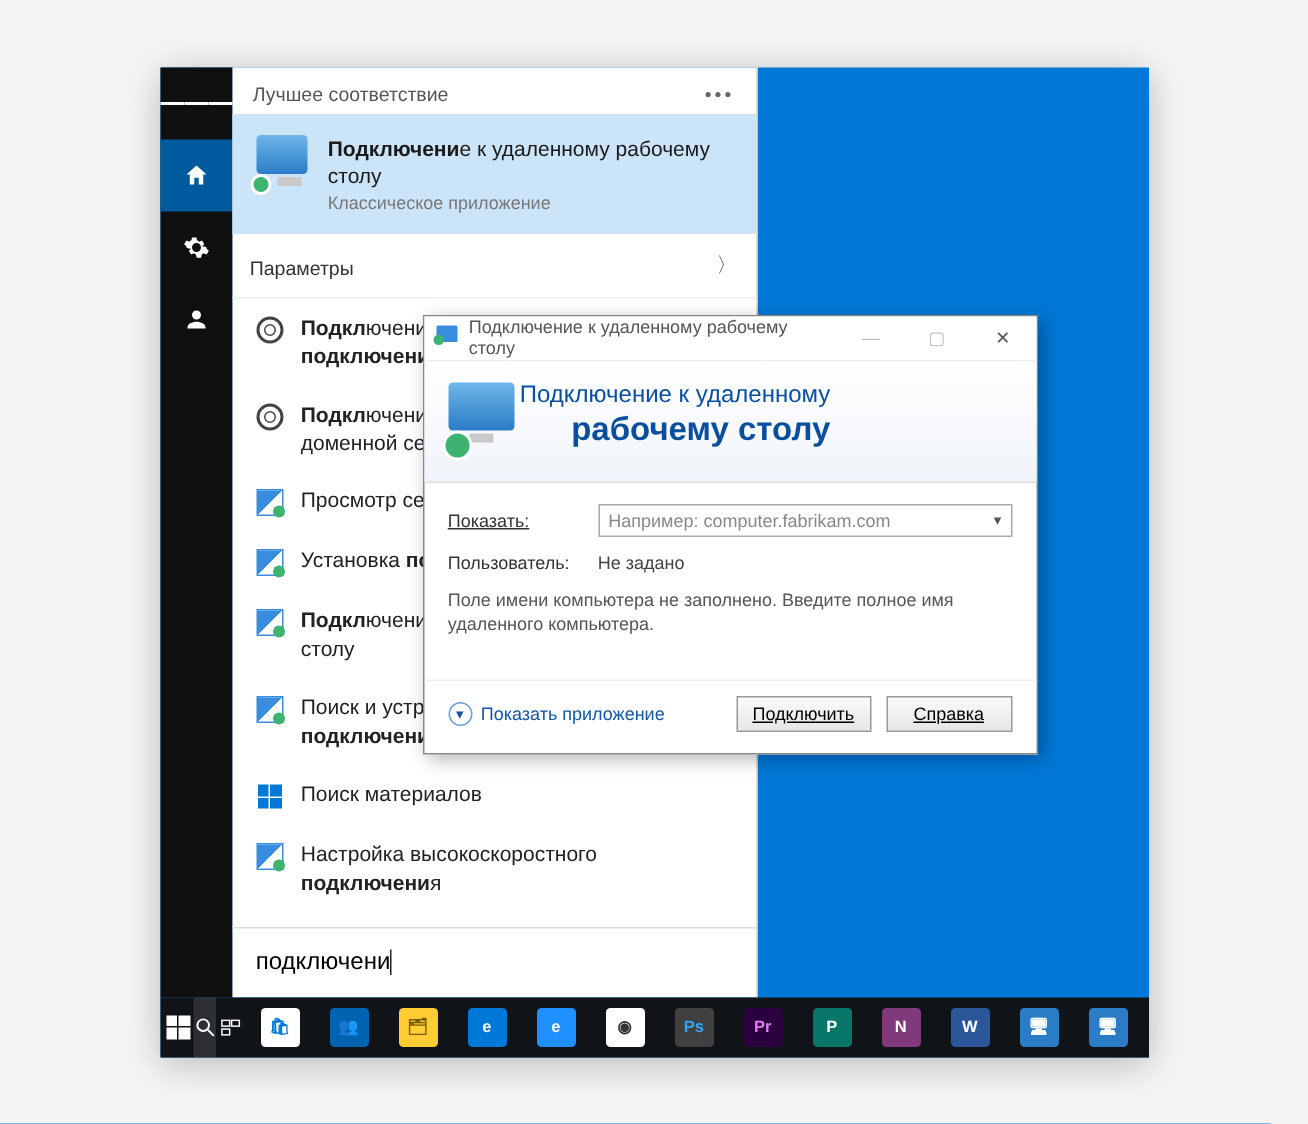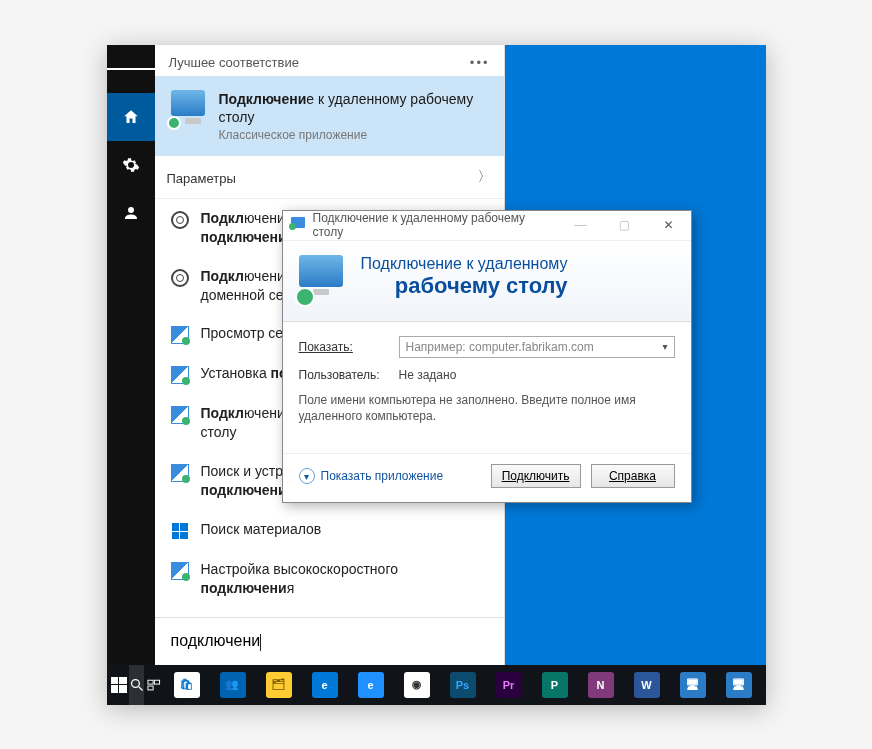--- a/index.html
+++ b/index.html
@@ -36,21 +36,21 @@
   .caret { display:inline-block; width:1px; height:17px; background:#222; vertical-align:middle; animation: blink 1s step-end infinite; }
   @keyframes blink { 50% { opacity:0; } }
 
   
   .dialog { position:absolute; left:175px; top:165px; width:410px; background:#fff; border:1px solid #888; box-shadow: 3px 3px 12px rgba(0,0,0,0.3); font-size:12px; }
   .dialog-titlebar { display:flex; align-items:center; height:30px; padding-left:8px; background:#fff; border-bottom:1px solid #eee; }
   .dialog-titlebar .t-icon { width:16px; height:16px; margin-right:6px; }
   .dialog-titlebar .t-text { flex:1; color:#555; font-size:12px; }
   .dialog-titlebar .winbtn { width:44px; height:30px; display:flex; align-items:center; justify-content:center; color:#555; cursor:pointer; }
   .dialog-titlebar .winbtn.dim { color:#bbb; }
-  .dialog-banner { display:flex; gap:14px; padding:14px 16px 18px; background:linear-gradient(#fff,#f0f4fa); border-bottom:1px solid #ddd; }
+  .dialog-banner { display:flex; padding:14px 16px 18px; background:linear-gradient(#fff,#f0f4fa); border-bottom:1px solid #ddd; }
   .dialog-banner .b-icon { width:48px; height:48px; position:relative; flex-shrink:0; }
   .banner-monitor { width:44px; height:32px; background:linear-gradient(#6fb6e8,#2a7cc7); border-radius:3px; position:relative; }
   .banner-monitor::after { content:""; position:absolute; width:16px; height:6px; background:#c9c9c9; bottom:-8px; left:14px; border-radius:1px; }
   .banner-badge { position:absolute; left:-4px; bottom:-4px; width:20px; height:20px; background:#3CB371; border-radius:50%; border:2px solid #fff; }
   .banner-title1 { color:#0a4f9e; font-size:16px; }
   .banner-title2 { color:#0a4f9e; font-size:22px; font-weight:600;text-align:right; }
   .dialog-body { padding:14px 16px; color:#444; }
   .form-row { display:flex; align-items:center; gap:10px; margin-bottom:10px; }
   .form-row label { width:90px; font-size:12px; color:#333; text-decoration:underline dotted transparent; }
   .form-row label span.u { text-decoration:underline; }
@@ -260,21 +260,21 @@
         <div class="tbtn">
           <div class="app-badge" style="background: rgb(0, 120, 215); color: rgb(255, 255, 255);">e</div>
         </div>
         <div class="tbtn">
           <div class="app-badge" style="background: rgb(30, 144, 255); color: rgb(255, 255, 255);">e</div>
         </div>
         <div class="tbtn">
           <div class="app-badge" style="background: rgb(255, 255, 255); color: rgb(51, 51, 51);">◉</div>
         </div>
         <div class="tbtn">
-          <div class="app-badge" style="background: #0c4a6e; color: rgb(49, 168, 255);">Ps</div>
+          <div class="app-badge" style="background: #404040; color: rgb(49, 168, 255);">Ps</div>
         </div>
         <div class="tbtn">
           <div class="app-badge" style="background: rgb(42, 0, 63); color: rgb(232, 121, 249);">Pr</div>
         </div>
         <div class="tbtn">
           <div class="app-badge" style="background: rgb(7, 117, 104); color: rgb(255, 255, 255);">P</div>
         </div>
         <div class="tbtn">
           <div class="app-badge" style="background: rgb(128, 57, 123); color: rgb(255, 255, 255);">N</div>
         </div>

